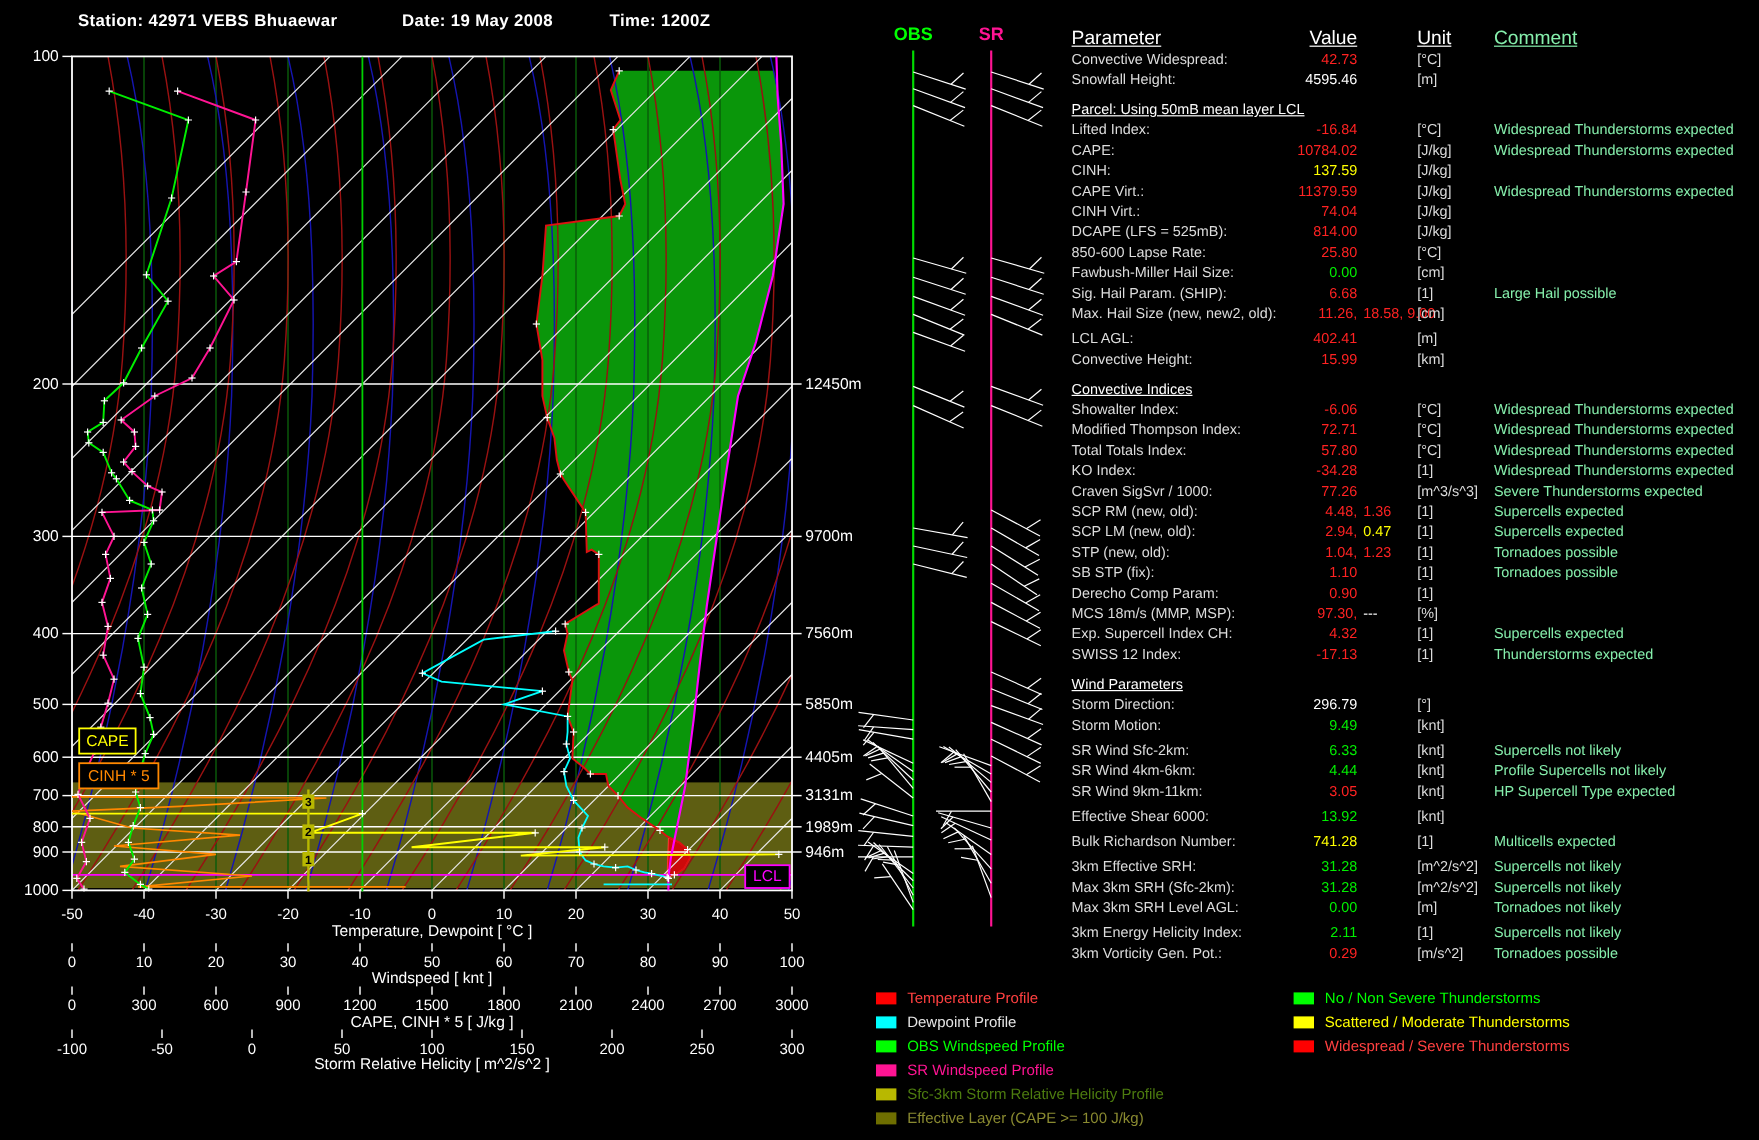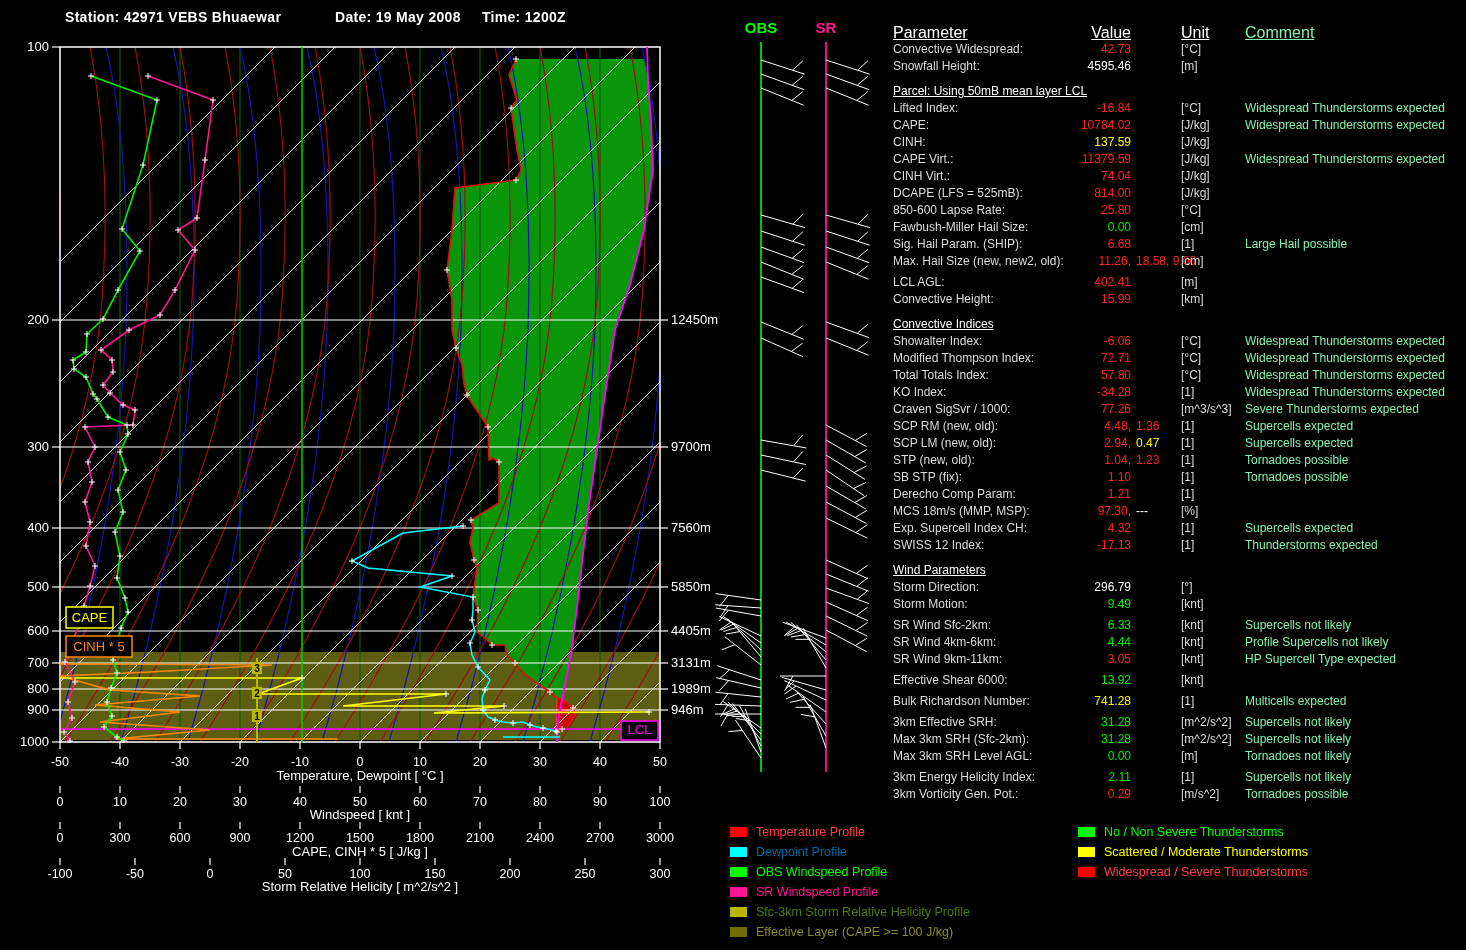--- a/index.html
+++ b/index.html
@@ -2,21 +2,21 @@
 <html><head>
 <meta charset="utf-8">
 <style>
   html,body{margin:0;padding:0;background:#000;width:1466px;height:950px;overflow:hidden;
     font-family:"Liberation Sans",sans-serif;}
   #app{position:relative;width:1466px;height:950px;background:#000;border-radius:14px;}
   #title-bar{position:absolute;top:9px;left:0;height:22px;color:#fff;font-weight:bold;
     font-size:14px;letter-spacing:.3px;}
   #title-bar span{position:absolute;white-space:nowrap;}
   #t-station{left:65px;} #t-date{left:335px;} #t-time:{left:490px;}
-  #t-time{left:482px;}
+  #t-time{left:508px;}
   #chart-svg{position:absolute;left:0;top:0;}
   
   #param-table{position:absolute;left:893px;top:24px;width:572px;color:#dcdcdc;}
   .prow{display:grid;grid-template-columns:180px 58px 40px 66px auto;height:17px;
     line-height:17px;font-size:12px;white-space:nowrap;}
   .prow .lab{overflow:visible;}
   .prow .v1{text-align:right;}
   .prow .v2{text-align:left;padding-left:5px;overflow:visible;}
   .prow .unit{padding-left:10px;}
   .prow .cmt{padding-left:8px;color:#86efac;}
@@ -798,21 +798,21 @@
       </div>
       <div class="prow">
         <div class="lab">SB STP (fix):</div>
         <div class="v1 r">1.10</div>
         <div class="v2 w"></div>
         <div class="unit">[1]</div>
         <div class="cmt">Tornadoes possible</div>
       </div>
       <div class="prow">
         <div class="lab">Derecho Comp Param:</div>
-        <div class="v1 r">1.21</div>
+        <div class="v1 r">0.90</div>
         <div class="v2 w"></div>
         <div class="unit">[1]</div>
         <div class="cmt"></div>
       </div>
       <div class="prow">
         <div class="lab">MCS 18m/s (MMP, MSP):</div>
         <div class="v1 r">97.30,</div>
         <div class="v2 w">---</div>
         <div class="unit">[%]</div>
         <div class="cmt"></div>
@@ -918,21 +918,21 @@
       </div>
     </div>
 
 <div id="legend-left" class="legend">
       <div class="leg-item">
         <span class="leg-sw" style="background: rgb(255, 0, 0);"></span>
         <span style="color: rgb(255, 64, 64);">Temperature Profile</span>
       </div>
       <div class="leg-item">
         <span class="leg-sw" style="background: rgb(0, 255, 255);"></span>
-        <span style="color: #0369a1;">Dewpoint Profile</span>
+        <span style="color: #e5e5e5;">Dewpoint Profile</span>
       </div>
       <div class="leg-item">
         <span class="leg-sw" style="background: rgb(0, 255, 0);"></span>
         <span style="color: rgb(0, 255, 0);">OBS Windspeed Profile</span>
       </div>
       <div class="leg-item">
         <span class="leg-sw" style="background: rgb(255, 20, 147);"></span>
         <span style="color: rgb(255, 20, 147);">SR Windspeed Profile</span>
       </div>
       <div class="leg-item">

